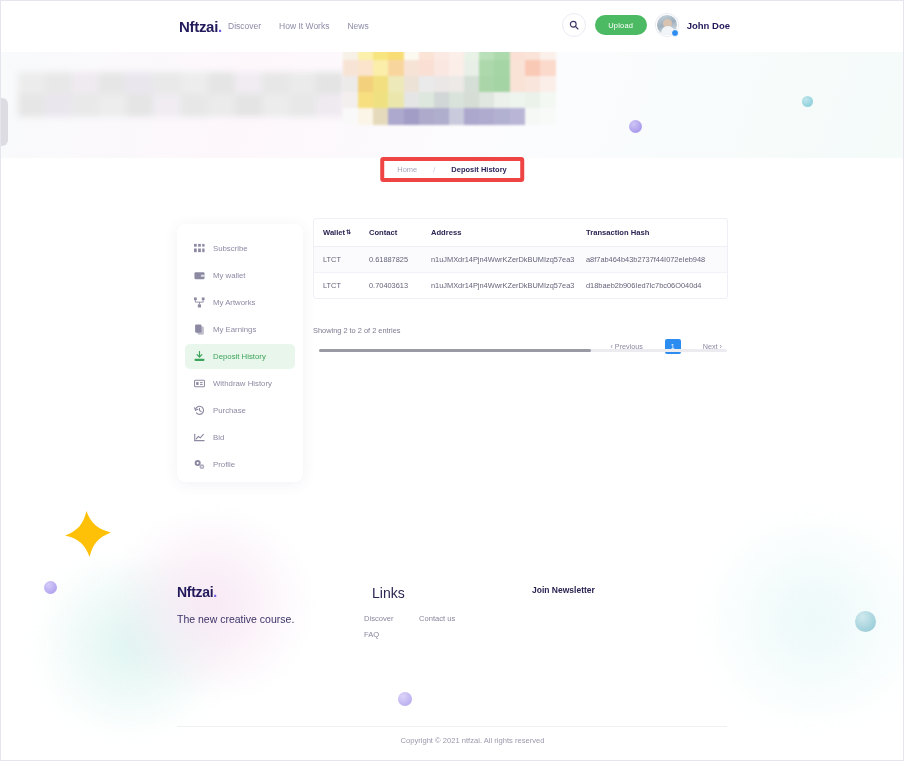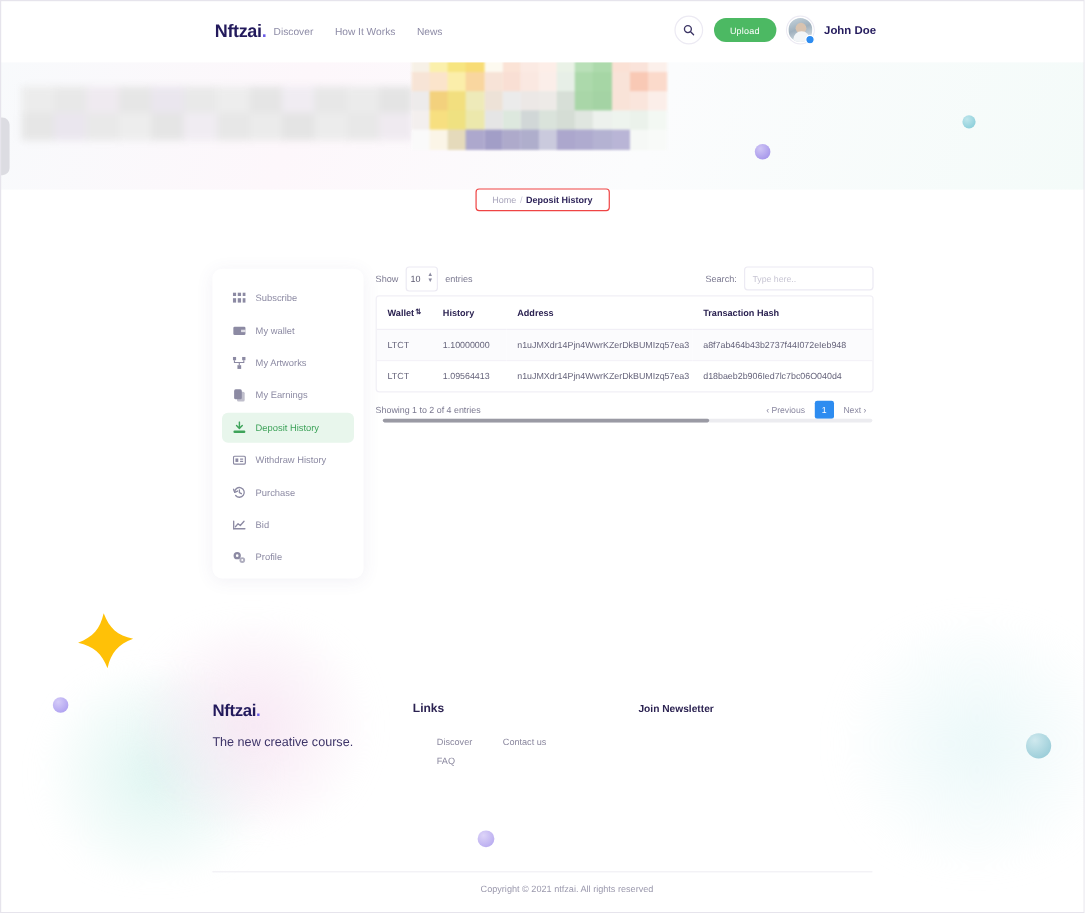--- a/index.html
+++ b/index.html
@@ -173,25 +173,25 @@
     background: radial-gradient(circle at 35% 30%, #bfe6ec, #7fc9d6);
   }
 
   
   .breadcrumb {
     position: absolute;
     top: 157px;
     left: 50%;
     transform: translateX(-50%);
     background: #fff;
-    border: 1px solid #ef4444;
+    border: 4px solid #ef4444;
     border-radius: 3px;
     padding: 4px 13px;
     display: flex;
-    gap: 3px;
+    gap: 16px;
     align-items: center;
     font-size: 7.5px;
   }
   .breadcrumb .crumb-home { color: #a8a5bb; text-decoration: none; }
   .breadcrumb .crumb-sep { color: #c9c6d8; }
   .breadcrumb .crumb-cur { color: #2e2459; font-weight: bold; }
 
   
   .main {
     position: absolute;
@@ -322,21 +322,21 @@
   .col-hash    { width: 220px; }
 
   .tbl-bottom {
     display: flex;
     justify-content: space-between;
     align-items: center;
     margin-top: 7px;
     font-size: 7.4px;
     color: #7c7a91;
   }
-  .pager { display: flex; align-items: center; gap: 2px; }
+  .pager { display: flex; align-items: center; gap: 16px; margin-top: 33px; }
   .pg {
     font-size: 7.2px;
     color: #8b89a1;
     padding: 3px 6px;
     border-radius: 2px;
     cursor: pointer;
     white-space: nowrap;
   }
   .pg.cur {
     background: #2d8cf0;
@@ -429,23 +429,23 @@
   .f-tag {
     position: absolute;
     left: 177px; top: 44px;
     width: 120px;
     font-size: 10.5px;
     color: #3d3468;
     line-height: 1.45;
   }
   .f-links-title {
     position: absolute;
-    left: 344px; top: 17px;
-    font-size: 10px;
-    font-weight: bold;
+    left: 372px; top: 17px;
+    font-size: 14px;
+    font-weight: normal;
     color: #2c2352;
   }
   .f-link {
     position: absolute;
     font-size: 7.6px;
     color: #8a879e;
     text-decoration: none;
     white-space: nowrap;
   }
   .f-link.l1 { left: 364px; top: 46px; }
@@ -768,70 +768,56 @@
               <circle cx="8.6" cy="8.4" r="2.6" opacity=".7"></circle>
               <circle cx="8.6" cy="8.4" r="0.9" fill="#fff"></circle>
             </svg>
         </span>
         <span class="slabel">Profile</span>
       </div>
     </div>
 
     <div class="tablecard">
 
-      <div class="tbl-top">
-        <div class="show-grp">
-          <span>Show</span>
-          <div class="len-select">
-            <span>10</span>
-            <span class="caret">▲<br>▼</span>
-          </div>
-          <span>entries</span>
-        </div>
-        <div class="search-grp">
-          <span>Search:</span>
-          <input class="search-inp" type="text" placeholder="Type here.." style="">
-        </div>
-      </div>
 
       <div class="tbl-wrap">
         <table>
           <colgroup>
             <col class="col-wallet">
               <col class="col-amount">
               <col class="col-address">
               <col class="col-hash">
           </colgroup>
           <thead>
             <tr>
               <th class="sortable"><span>Wallet</span><span class="sortmark">⇅</span></th>
-              <th>History</th>
+              <th>Contact</th>
               <th>Address</th>
               <th>Transaction Hash</th>
             </tr>
           </thead>
           <tbody>
             <tr>
               <td>LTCT</td>
-              <td>1.10000000</td>
+              <td>0.61887825</td>
               <td>n1uJMXdr14Pjn4WwrKZerDkBUMIzq57ea3</td>
               <td>a8f7ab464b43b2737f44I072eIeb948</td>
             </tr>
             <tr>
               <td>LTCT</td>
-              <td>1.09564413</td>
+              <td>0.70403613</td>
               <td>n1uJMXdr14Pjn4WwrKZerDkBUMIzq57ea3</td>
               <td>d18baeb2b906Ied7lc7bc06O040d4</td>
             </tr>
           </tbody>
         </table>
       </div>
 
       <div class="tbl-bottom">
-        <span>Showing 1 to 2 of 4 entries</span>
+        <span>Showing 2 to 2 of 2 entries</span>
         <div class="pager">
           <span class="pg">‹ Previous</span>
           <span class="pg cur">1</span>
           <span class="pg">Next ›</span>
         </div>
       </div>
 
       <div class="hscroll-track"></div>
       <div class="hscroll"></div>
     </div>

